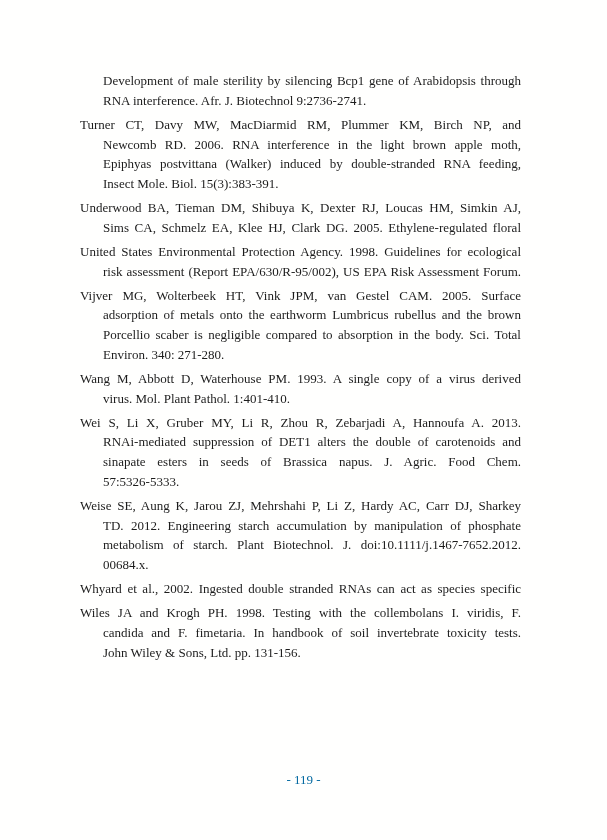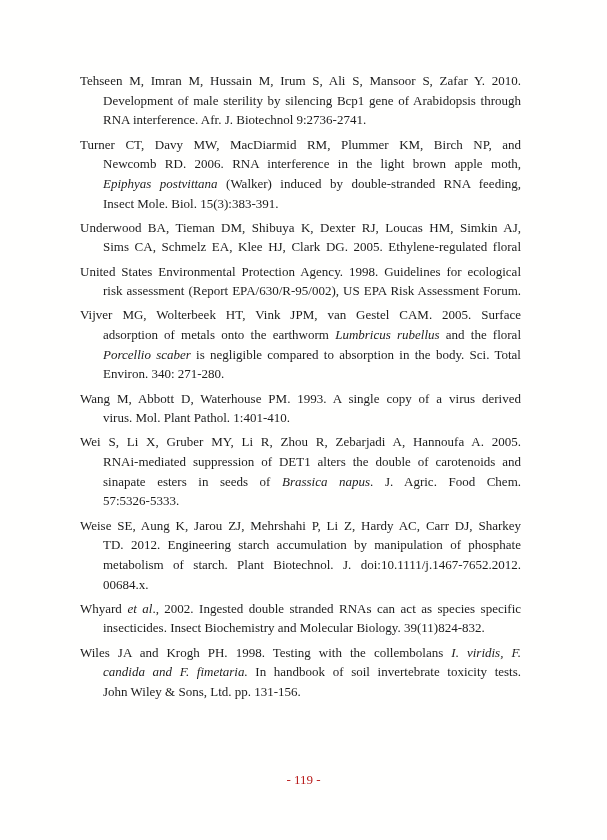--- a/index.html
+++ b/index.html
@@ -20,81 +20,79 @@
     font-size: 13px;
     line-height: 19.7px;
   }
   .ref { margin: 0 0 4.4px 0; }
   .line {
     text-align: justify;
     text-align-last: justify;
   }
   .line.indent { padding-left: 23px; }
   .line.end { text-align-last: left; }
-  .run.it { font-style: italic; }
+  .run.it { }
   .pagenum {
     position: absolute;
     left: 0;
     top: 770px;
     width: 607px;
     text-align: center;
     font-size: 13px;
     line-height: 19.7px;
-    color: #b91c1c;
+    color: #0369a1;
   }
 </style>
 </head>
 <body>
 
 <div class="page">
   <section class="refs" id="refs">
       <div class="ref">
-        <div class="line"><span class="run">Tehseen M, Imran M, Hussain M, Irum S, Ali S, Mansoor S, Zafar Y. 2010.</span></div>
         <div class="line indent"><span class="run">Development of male sterility by silencing Bcp1 gene of Arabidopsis through</span></div>
         <div class="line indent end"><span class="run">RNA interference. Afr. J. Biotechnol 9:2736-2741.</span></div>
       </div>
       <div class="ref">
         <div class="line"><span class="run">Turner CT, Davy MW, MacDiarmid RM, Plummer KM, Birch NP, and</span></div>
         <div class="line indent"><span class="run">Newcomb RD. 2006. RNA interference in the light brown apple moth,</span></div>
         <div class="line indent"><span class="run it">Epiphyas postvittana</span><span class="run"> (Walker) induced by double-stranded RNA feeding,</span></div>
         <div class="line indent end"><span class="run">Insect Mole. Biol. 15(3):383-391.</span></div>
       </div>
       <div class="ref">
         <div class="line"><span class="run">Underwood BA, Tieman DM, Shibuya K, Dexter RJ, Loucas HM, Simkin AJ,</span></div>
         <div class="line indent"><span class="run">Sims CA, Schmelz EA, Klee HJ, Clark DG. 2005. Ethylene-regulated floral</span></div>
       </div>
       <div class="ref">
         <div class="line"><span class="run">United States Environmental Protection Agency. 1998. Guidelines for ecological</span></div>
         <div class="line indent"><span class="run">risk assessment (Report EPA/630/R-95/002), US EPA Risk Assessment Forum.</span></div>
       </div>
       <div class="ref">
         <div class="line"><span class="run">Vijver MG, Wolterbeek HT, Vink JPM, van Gestel CAM. 2005. Surface</span></div>
-        <div class="line indent"><span class="run">adsorption of metals onto the earthworm </span><span class="run it">Lumbricus rubellus</span><span class="run"> and the floral</span></div>
+        <div class="line indent"><span class="run">adsorption of metals onto the earthworm </span><span class="run it">Lumbricus rubellus</span><span class="run"> and the brown</span></div>
         <div class="line indent"><span class="run it">Porcellio scaber</span><span class="run"> is negligible compared to absorption in the body. Sci. Total</span></div>
         <div class="line indent end"><span class="run">Environ. 340: 271-280.</span></div>
       </div>
       <div class="ref">
         <div class="line"><span class="run">Wang M, Abbott D, Waterhouse PM. 1993. A single copy of a virus derived</span></div>
         <div class="line indent end"><span class="run">virus. Mol. Plant Pathol. 1:401-410.</span></div>
       </div>
       <div class="ref">
-        <div class="line"><span class="run">Wei S, Li X, Gruber MY, Li R, Zhou R, Zebarjadi A, Hannoufa A. 2005.</span></div>
+        <div class="line"><span class="run">Wei S, Li X, Gruber MY, Li R, Zhou R, Zebarjadi A, Hannoufa A. 2013.</span></div>
         <div class="line indent"><span class="run">RNAi-mediated suppression of DET1 alters the double  of carotenoids and</span></div>
         <div class="line indent"><span class="run">sinapate esters in seeds of </span><span class="run it">Brassica napus</span><span class="run">. J. Agric. Food Chem.</span></div>
         <div class="line indent end"><span class="run">57:5326-5333.</span></div>
       </div>
       <div class="ref">
         <div class="line"><span class="run">Weise SE, Aung K, Jarou ZJ, Mehrshahi P, Li Z, Hardy AC, Carr DJ, Sharkey</span></div>
         <div class="line indent"><span class="run">TD. 2012. Engineering starch accumulation by manipulation of phosphate</span></div>
         <div class="line indent"><span class="run">metabolism of starch. Plant Biotechnol. J. doi:10.1111/j.1467-7652.2012.</span></div>
         <div class="line indent end"><span class="run">00684.x.</span></div>
       </div>
       <div class="ref">
         <div class="line"><span class="run">Whyard </span><span class="run it">et al</span><span class="run">., 2002. Ingested double stranded RNAs can act as species specific</span></div>
-        <div class="line indent end"><span class="run">insecticides. Insect Biochemistry and Molecular Biology. 39(11)824-832.</span></div>
       </div>
       <div class="ref">
         <div class="line"><span class="run">Wiles JA and Krogh PH. 1998. Testing with the collembolans </span><span class="run it">I. viridis, F.</span></div>
         <div class="line indent"><span class="run it">candida and F. fimetaria.</span><span class="run"> In handbook of soil invertebrate toxicity tests.</span></div>
         <div class="line indent end"><span class="run">John Wiley &amp; Sons, Ltd. pp. 131-156.</span></div>
       </div>
     </section>
   <footer class="pagenum">
     <span>- 119 -</span>
   </footer>

